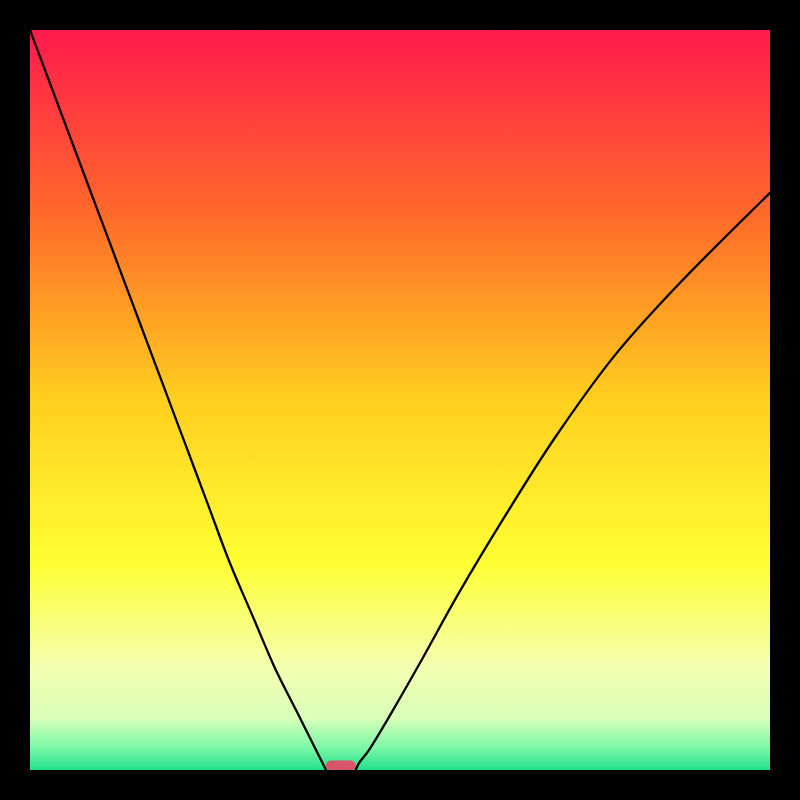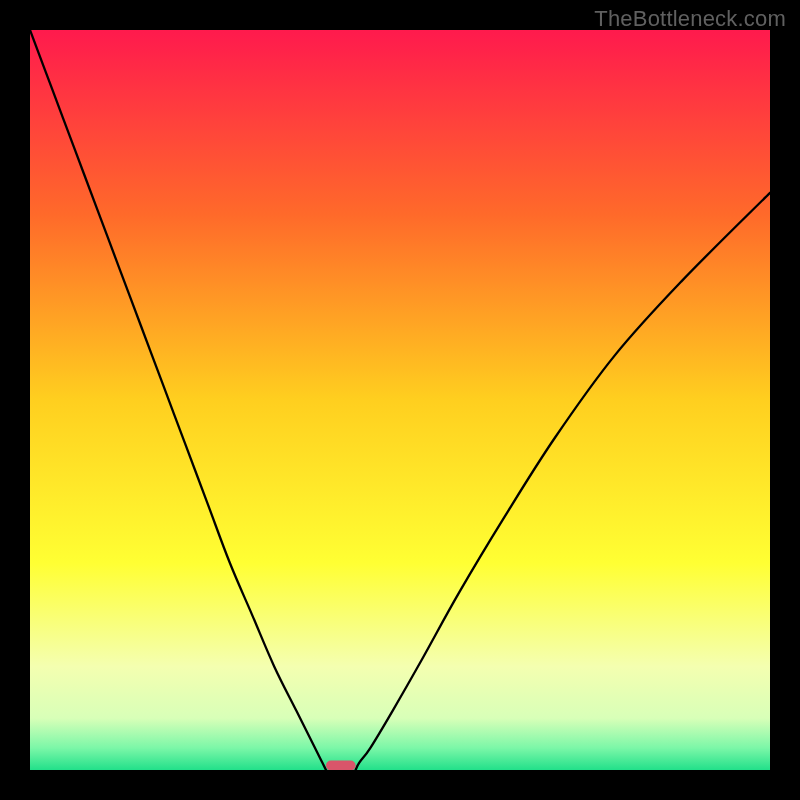--- a/index.html
+++ b/index.html
@@ -37,21 +37,20 @@
   .plot svg {
     display: block;
     width: 740px;
     height: 740px;
   }
 </style>
 </head>
 <body>
 
 <div class="frame">
-  <div class="watermark">TheBottleneck.com</div>
   <div class="plot">
     <svg viewBox="0 0 740 740" preserveAspectRatio="none">
       <defs>
         <linearGradient id="bgGrad" x1="0" y1="0" x2="0" y2="1">
             <stop offset="0%" stop-color="#ff1a4d"></stop>
             <stop offset="25%" stop-color="#ff6a2a"></stop>
             <stop offset="50%" stop-color="#ffcf1f"></stop>
             <stop offset="72%" stop-color="#ffff33"></stop>
             <stop offset="86%" stop-color="#f4ffb0"></stop>
             <stop offset="93%" stop-color="#d8ffb8"></stop>

